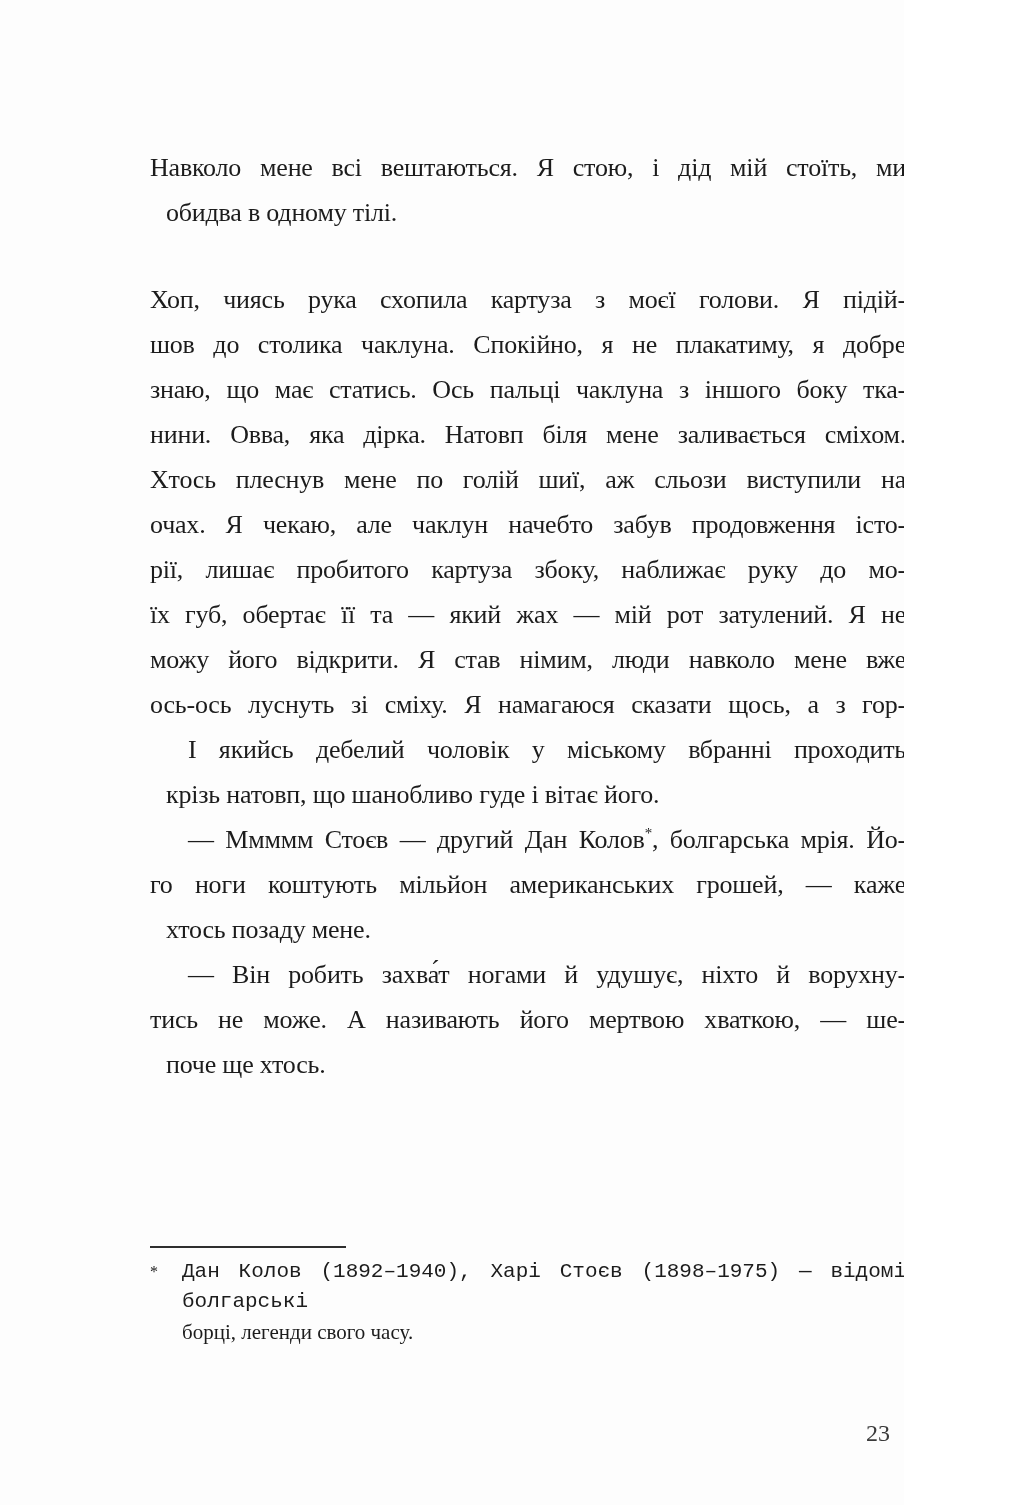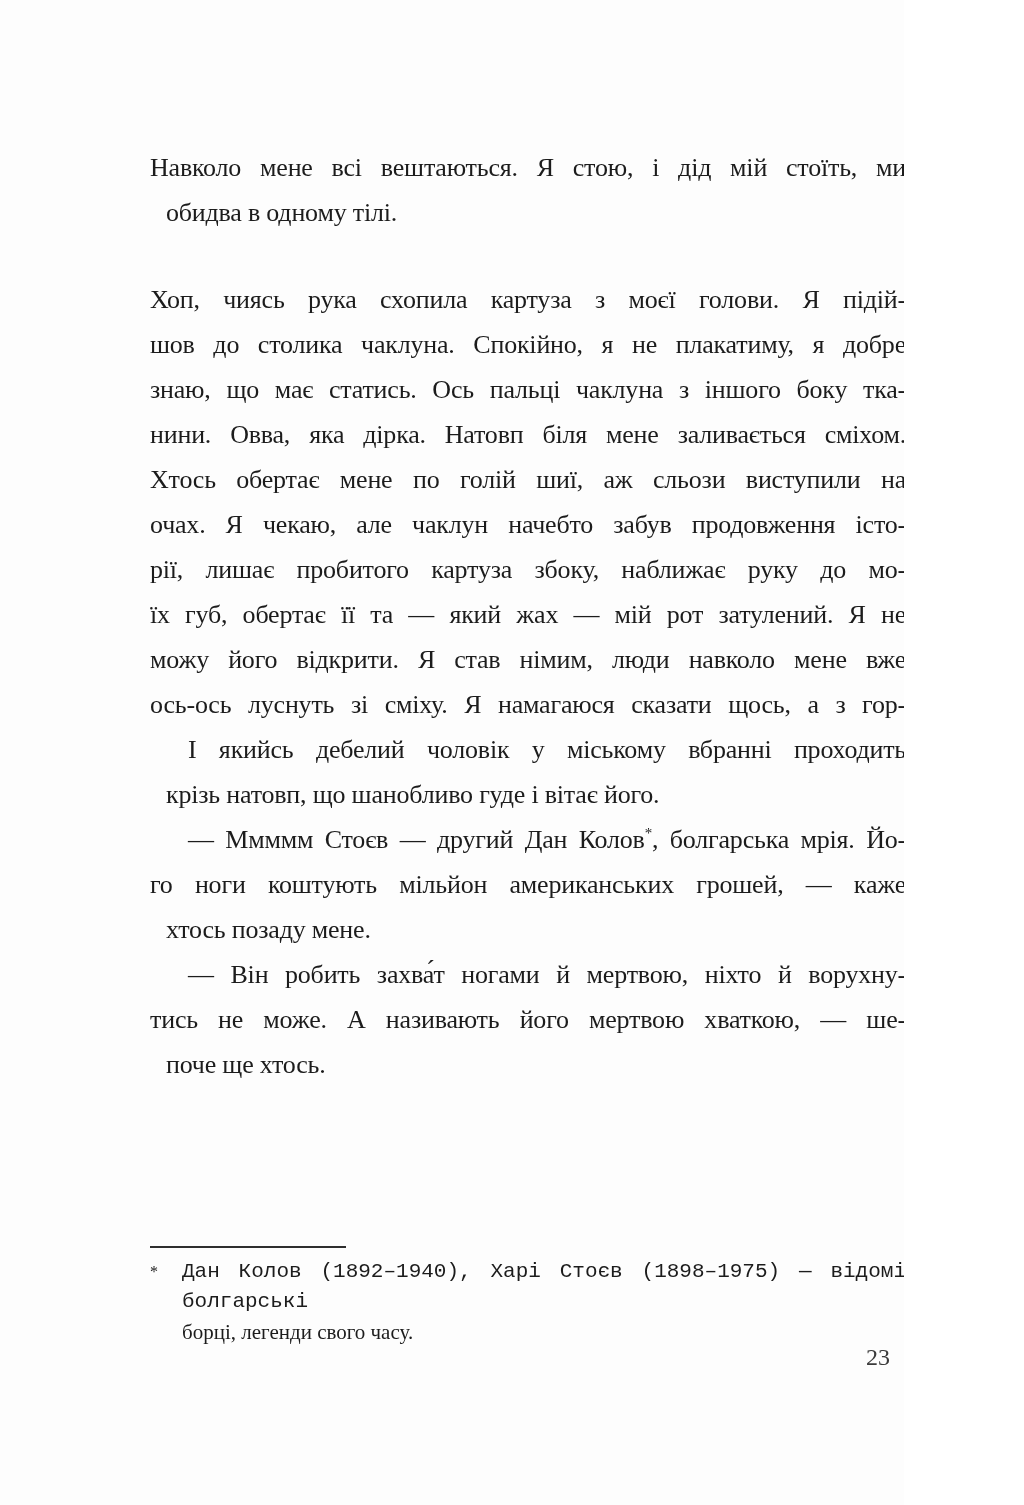--- a/index.html
+++ b/index.html
@@ -73,21 +73,21 @@
   .fn-line1 {
     text-align: justify;
     text-align-last: justify;
     font-family: Liberation Mono, monospace;
   }
   .fn-line2 {
     text-align: left;
   }
   .page-number {
     position: absolute;
-    top: 1344px;
+    top: 1420px;
     left: 850px;
     width: 56px;
     text-align: center;
     font-size: 24px;
     color: #3a3a3a;
   }
 </style>
 </head>
 <body>
 
@@ -98,42 +98,42 @@
     <div class="para">
       <div class="line">Навколо мене всі вештаються. Я стою, і дід мій стоїть, ми</div>
       <div class="line last">обидва в одному тілі.</div>
     </div>
 
     <div class="para gap-above">
       <div class="line">Хоп, чиясь рука схопила картуза з моєї голови. Я підій-</div>
       <div class="line">шов до столика чаклуна. Спокійно, я не плакатиму, я добре</div>
       <div class="line">знаю, що має статись. Ось пальці чаклуна з іншого боку тка-</div>
       <div class="line">нини. Овва, яка дірка. Натовп біля мене заливається сміхом.</div>
-      <div class="line">Хтось обертає мене по голій шиї, аж сльози виступили на</div>
+      <div class="line">Хтось плеснув мене по голій шиї, аж сльози виступили на</div>
       <div class="line">очах. Я чекаю, але чаклун начебто забув продовження істо-</div>
       <div class="line">рії, лишає пробитого картуза збоку, наближає руку до мо-</div>
       <div class="line">їх губ, обертає її та — який жах — мій рот затулений. Я не</div>
       <div class="line">можу його відкрити. Я став німим, люди навколо мене вже</div>
       <div class="line">ось-ось луснуть зі сміху. Я намагаюся сказати щось, а з гор-</div>
     </div>
 
 
     <div class="para">
       <div class="line indent">І якийсь дебелий чоловік у міському вбранні проходить</div>
       <div class="line last">крізь натовп, що шанобливо гуде і вітає його.</div>
     </div>
 
     <div class="para">
       <div class="line indent"><span>— Ммммм Стоєв — другий Дан Колов</span><sup class="fn-ref">*</sup><span>, болгарська мрія. Йо-</span></div>
       <div class="line">го ноги коштують мільйон американських грошей, — каже</div>
       <div class="line last">хтось позаду мене.</div>
     </div>
 
     <div class="para">
-      <div class="line indent">— Він робить захва́т ногами й мертвою, ніхто й ворухну-</div>
+      <div class="line indent">— Він робить захва́т ногами й удушує, ніхто й ворухну-</div>
       <div class="line">тись не може. А називають його мертвою хваткою, — ше-</div>
       <div class="line last">поче ще хтось.</div>
     </div>
 
   </div>
 
   <div class="footnote">
     <div class="footnote-rule"></div>
     <div class="footnote-body">
       <div class="footnote-marker">*</div>

